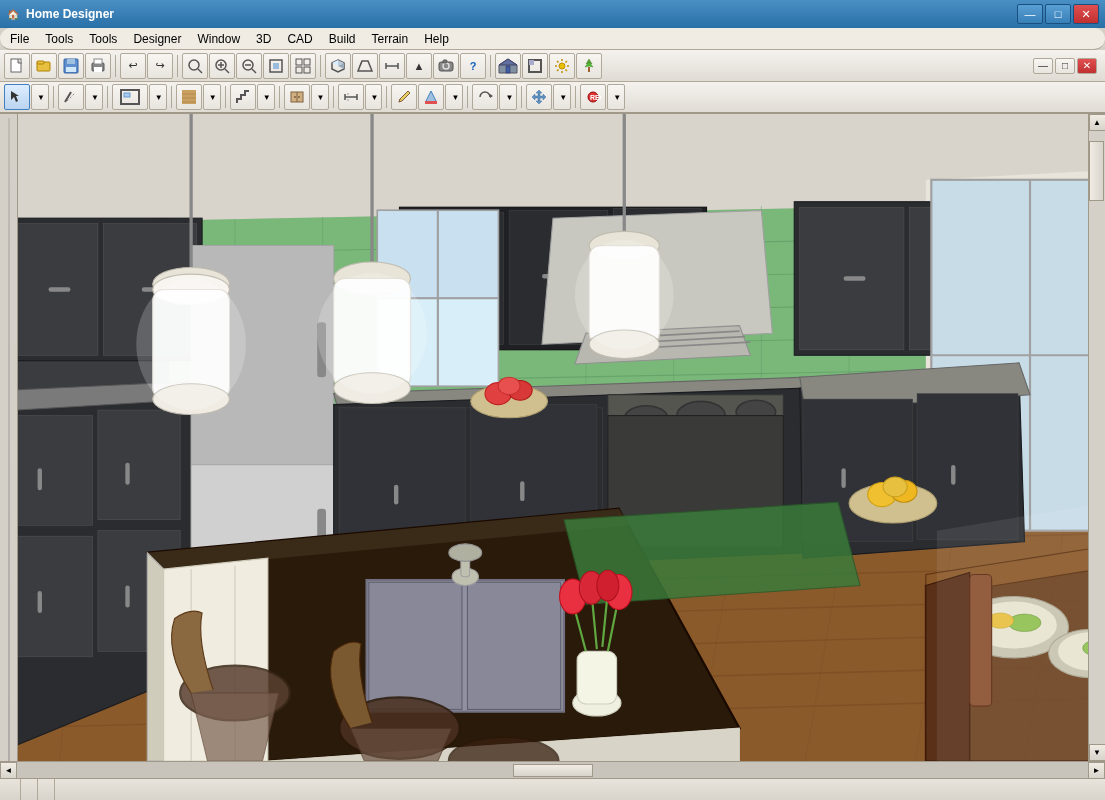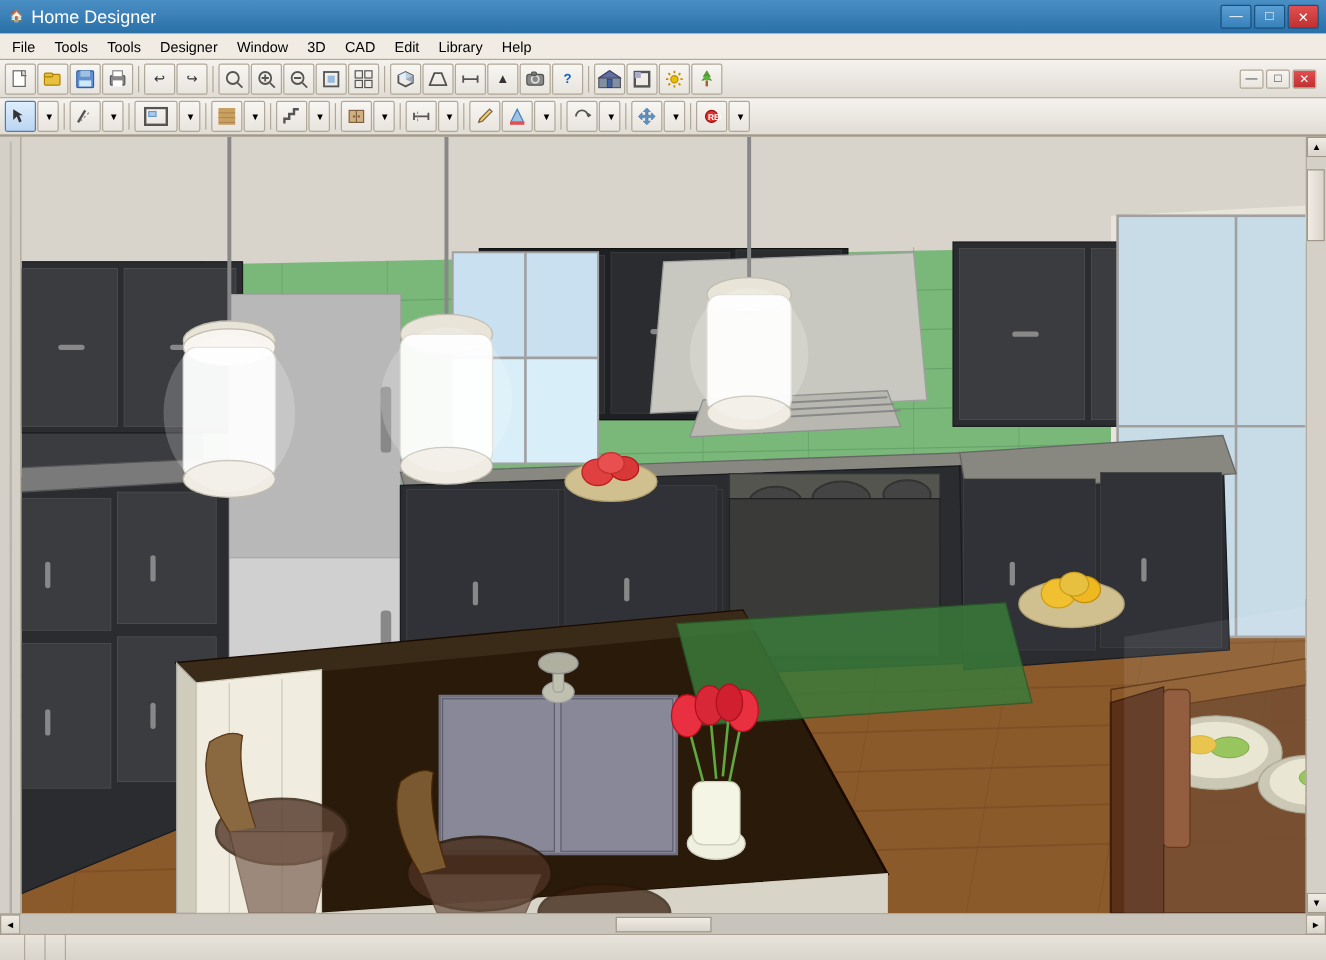--- a/index.html
+++ b/index.html
@@ -10,38 +10,39 @@
       height: 28px;
       background: linear-gradient(to bottom, #4a8fc4, #2970a8);
       display: flex;
       align-items: center;
       padding: 0 6px;
       color: white;
       font-size: 12px;
       user-select: none;
     }
     .title-bar-icon { width: 16px; height: 16px; margin-right: 4px; display: flex; align-items: center; justify-content: center; font-size: 10px; }
-    .title-bar-text { flex: 1; font-weight: normal; font-size: 15px; }
+    .title-bar-text { flex: 1; font-weight: bold; font-size: 12px; }
     .title-bar-controls { display: flex; gap: 2px; }
     .title-bar-btn {
       width: 26px; height: 20px; display: flex; align-items: center; justify-content: center;
       background: linear-gradient(to bottom, #5a9fd4, #3780b8);
       border: 1px solid #1a5080;
       color: white; font-size: 11px; cursor: pointer; border-radius: 2px;
     }
     .title-bar-btn.close { background: linear-gradient(to bottom, #e05050, #c03030); }
 
     
     .menu-bar {
       height: 22px;
       background: #f0ece4;
       display: flex;
       align-items: center;
       padding: 0 2px;
       border-bottom: 1px solid #b0a898;
+      border-radius: 11px;
     }
     .menu-item {
       padding: 2px 8px;
       cursor: pointer;
       font-size: 12px;
       color: #000;
       border-radius: 2px;
     }
 
     
@@ -211,22 +212,22 @@
 </div>
 
 <div class="menu-bar">
   <div class="menu-item">File</div>
   <div class="menu-item">Tools</div>
   <div class="menu-item">Tools</div>
   <div class="menu-item">Designer</div>
   <div class="menu-item">Window</div>
   <div class="menu-item">3D</div>
   <div class="menu-item">CAD</div>
-  <div class="menu-item">Edit</div>
-  <div class="menu-item">Library</div>
+  <div class="menu-item">Build</div>
+  <div class="menu-item">Terrain</div>
   <div class="menu-item">Help</div>
 </div>
 
 <div class="toolbar">
   <div class="toolbar-group">
     <div class="tb-btn" title="New">
       <svg width="16" height="16" viewBox="0 0 16 16">
           <rect x="2" y="1" width="10" height="13" fill="white" stroke="#666" stroke-width="1"></rect>
           <polyline points="9,1 9,5 13,5" fill="#ccc" stroke="#666" stroke-width="1"></polyline>
         </svg>

